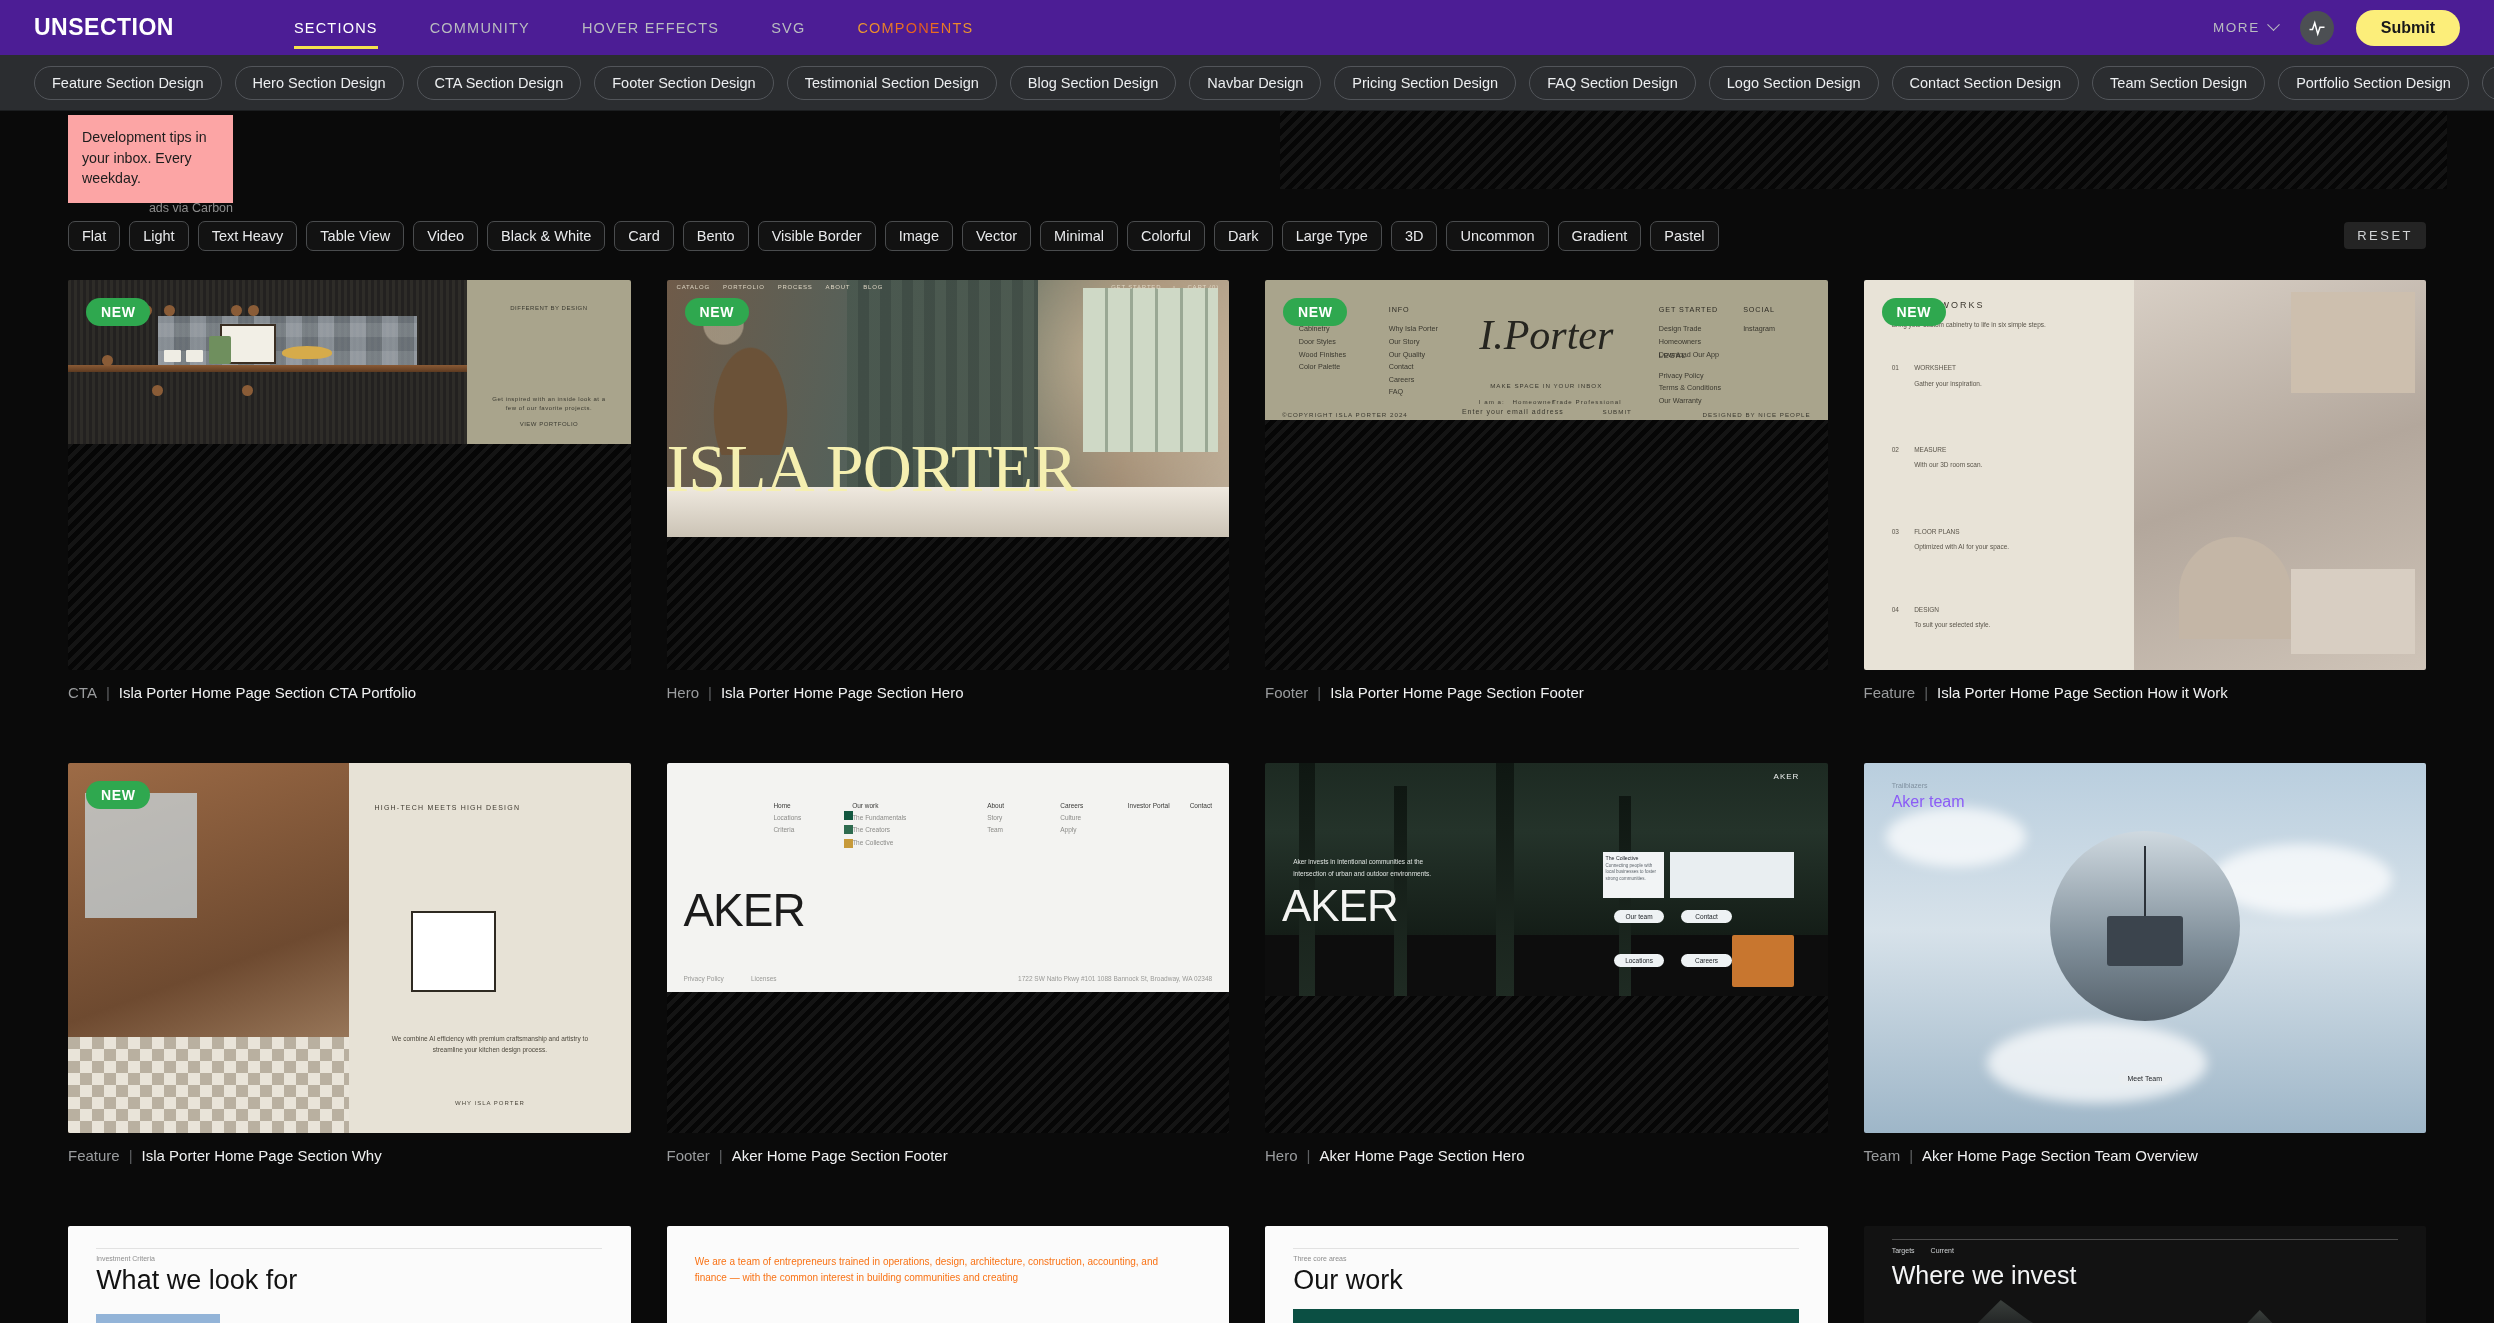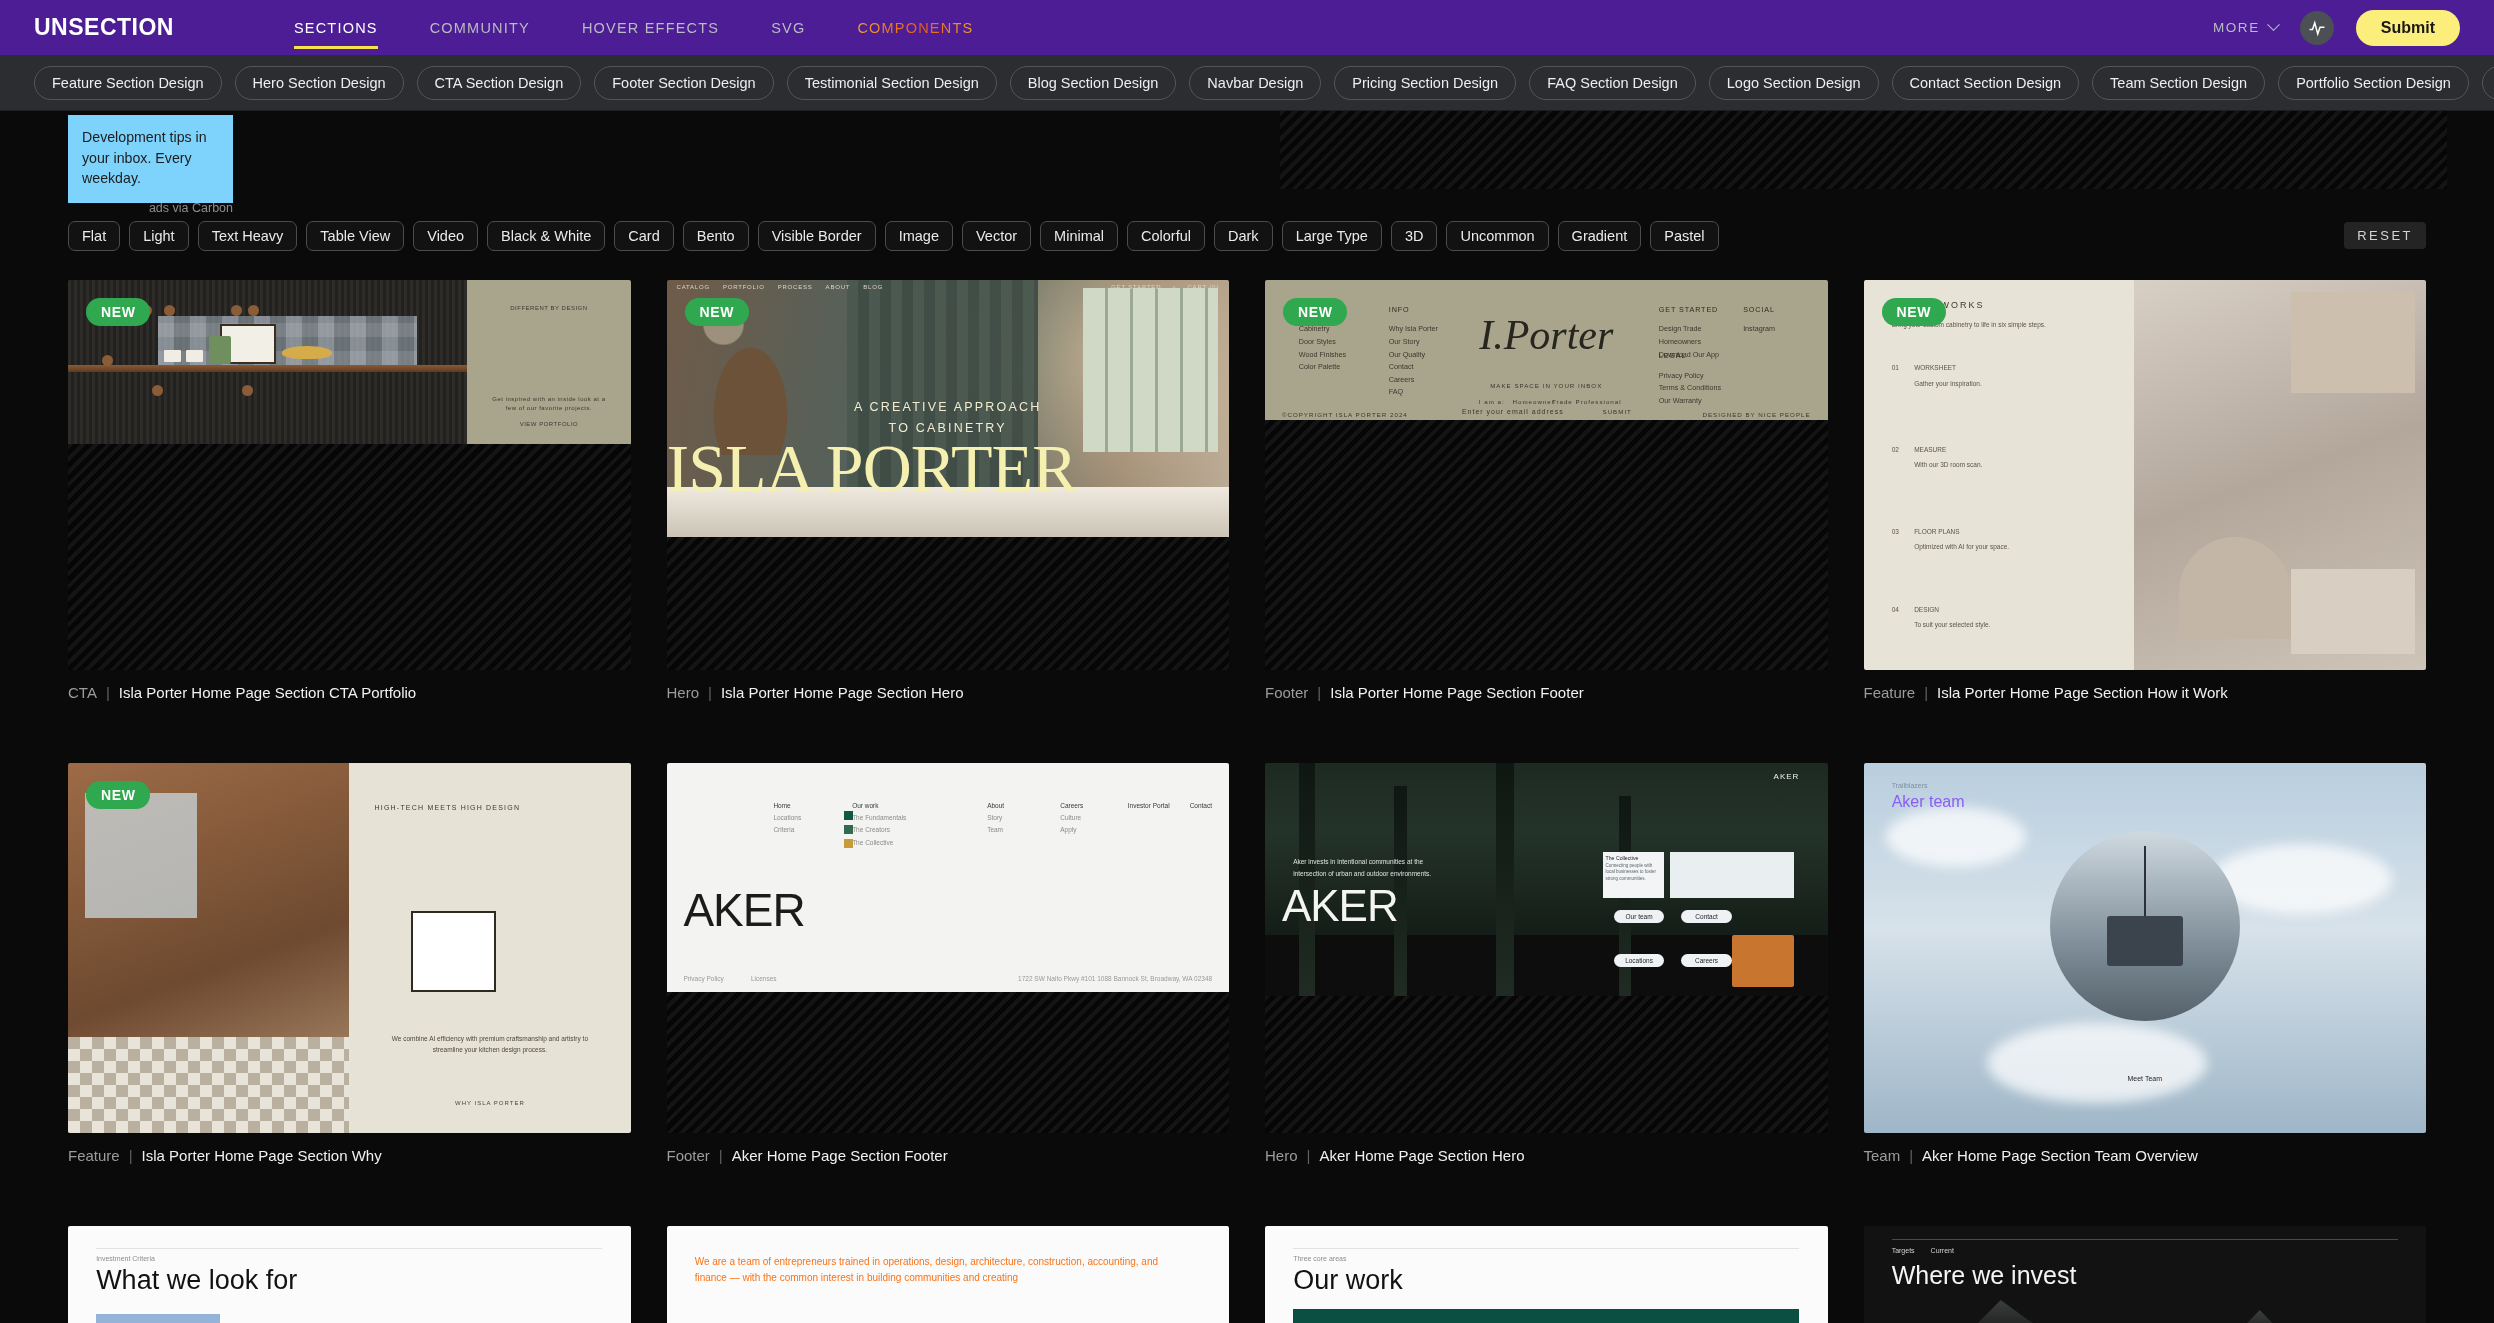--- a/index.html
+++ b/index.html
@@ -99,21 +99,21 @@
   .adstrip {
     position: relative;
     height: 105px;
     width: 100%;
     background: #0a0a0a;
   }
   .adbox {
     position: absolute;
     left: 68px; top: 4px;
     width: 165px;
-    background: #7dd3fc;
+    background: #fca5a5;
     color: #1d1d1d;
     font-size: 14.2px;
     line-height: 1.45;
     padding: 12px 14px 14px 14px;
   }
   .adcredit {
     position: absolute;
     left: 68px; top: 90px;
     width: 165px;
     text-align: right;
@@ -475,24 +475,20 @@
         <span>PORTFOLIO</span>
         <span>PROCESS</span>
         <span>ABOUT</span>
         <span>BLOG</span>
         <span class="ip-nav-r">
           <span>GET STARTED</span>
           <span>⌕</span>
           <span>CART (0)</span>
         </span>
       </div>
-      <div class="ip-tag">
-        <div>A CREATIVE APPROACH</div>
-        <div>TO CABINETRY</div>
-      </div>
       <div class="ip-word">ISLA PORTER</div>
       <div class="hatch" style="top:66%"></div>
       <div class="newbadge">NEW</div>
     </div>
     <div class="cardlabel">
       <span class="cat-txt">Hero</span>
       <span class="sep">|</span>
       <span class="name-txt">Isla Porter Home Page Section Hero</span>
     </div>
   </div>

